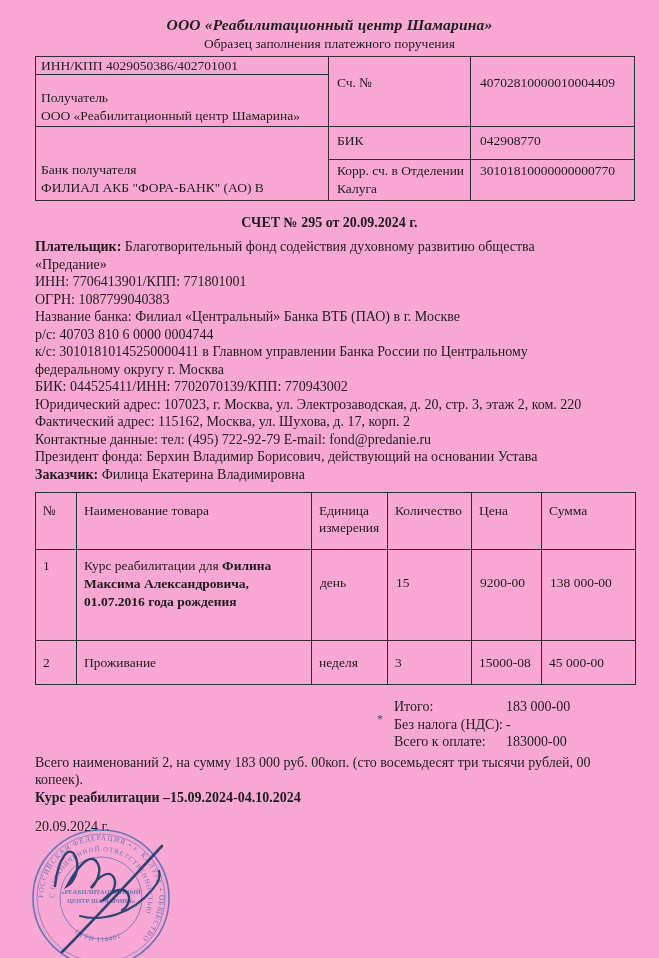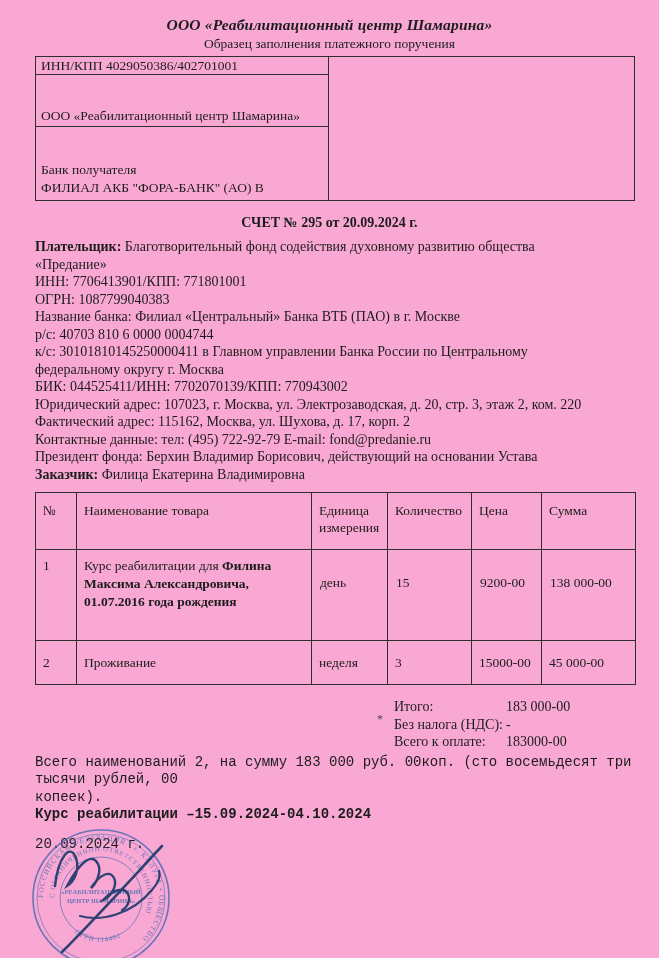--- a/index.html
+++ b/index.html
@@ -75,44 +75,62 @@
   .items .row1 td { height:91px; vertical-align:top; padding:7px 22px 0 7px; line-height:18px; }
   .items .row1 td.v { padding:24px 4px 0 8px; }
   .items .row2 td { height:44px; vertical-align:middle; padding:0 4px 0 7px; line-height:16px; }
   
   .totals { margin:13px 0 0 394px; position:relative; }
   .totals .t-row { line-height:17.5px; font-size:14px; }
   .totals .t-label { display:inline-block; min-width:112px; }
   .artifact-star { position:absolute; left:377px; top:712px; font-size:12px; color:#4a4a4a; }
   
   .footer { margin:3px 10px 0 35px; }
-  .footer .f-line { line-height:17.5px; font-size:14px;font-family:Liberation Mono, monospace; }
+  .footer .f-line { line-height:17.5px; font-size:14px; }
   .footer .course { font-weight:bold; }
   .footer .doc-date { margin-top:12px; }
   
   .stamp-svg { position:absolute; left:28px; top:824px; opacity:.8; }
   .sig-svg { position:absolute; left:40px; top:828px; opacity:.92; }
 </style>
 </head>
 <body>
 
 <div class="page">
 
   <div class="doc-title">ООО «Реабилитационный центр Шамарина»</div>
   <div class="doc-subtitle">Образец заполнения платежного поручения</div>
 
   <div class="req">
     <div class="req-left">
       <div class="req-inn">ИНН/КПП 4029050386/402701001</div>
       <div class="req-recipient">
+        <div>Получатель</div>
         <div>ООО «Реабилитационный центр Шамарина»</div>
       </div>
       <div class="req-bank">
         <div>Банк получателя</div>
         <div>ФИЛИАЛ АКБ "ФОРА-БАНК" (АО) В</div>
+      </div>
+    </div>
+    <div class="req-right">
+      <div class="req-row req-row1">
+        <div class="lbl">Сч. №</div>
+        <div class="val">40702810000010004409</div>
+      </div>
+      <div class="req-row req-row2">
+        <div class="lbl">БИК</div>
+        <div class="val">042908770</div>
+      </div>
+      <div class="req-row req-row3">
+        <div class="lbl">
+          <div>Корр. сч. в Отделении</div>
+          <div>Калуга</div>
+        </div>
+        <div class="val">30101810000000000770</div>
       </div>
     </div>
   </div>
 
   <div class="invoice-title">СЧЕТ № 295 от 20.09.2024 г.</div>
 
   <div class="payer">
     <div class="line"><b>Плательщик:</b><span> Благотворительный фонд содействия духовному развитию общества</span></div>
     <div class="line"><b></b><span>«Предание»</span></div>
     <div class="line"><b></b><span>ИНН: 7706413901/КПП: 771801001</span></div>
@@ -153,21 +171,21 @@
       <td class="v">день</td>
       <td class="v">15</td>
       <td class="v">9200-00</td>
       <td class="v">138 000-00</td>
     </tr>
     <tr class="row2">
       <td>2</td>
       <td><span>Проживание</span><b></b></td>
       <td>неделя</td>
       <td>3</td>
-      <td>15000-00</td>
+      <td>15000-08</td>
       <td>45 000-00</td>
     </tr>
   </tbody>
     </table>
 
   <div class="totals">
     <div class="t-row">
       <span class="t-label">Итого:</span><span>183 000-00</span>
     </div>
     <div class="t-row">

